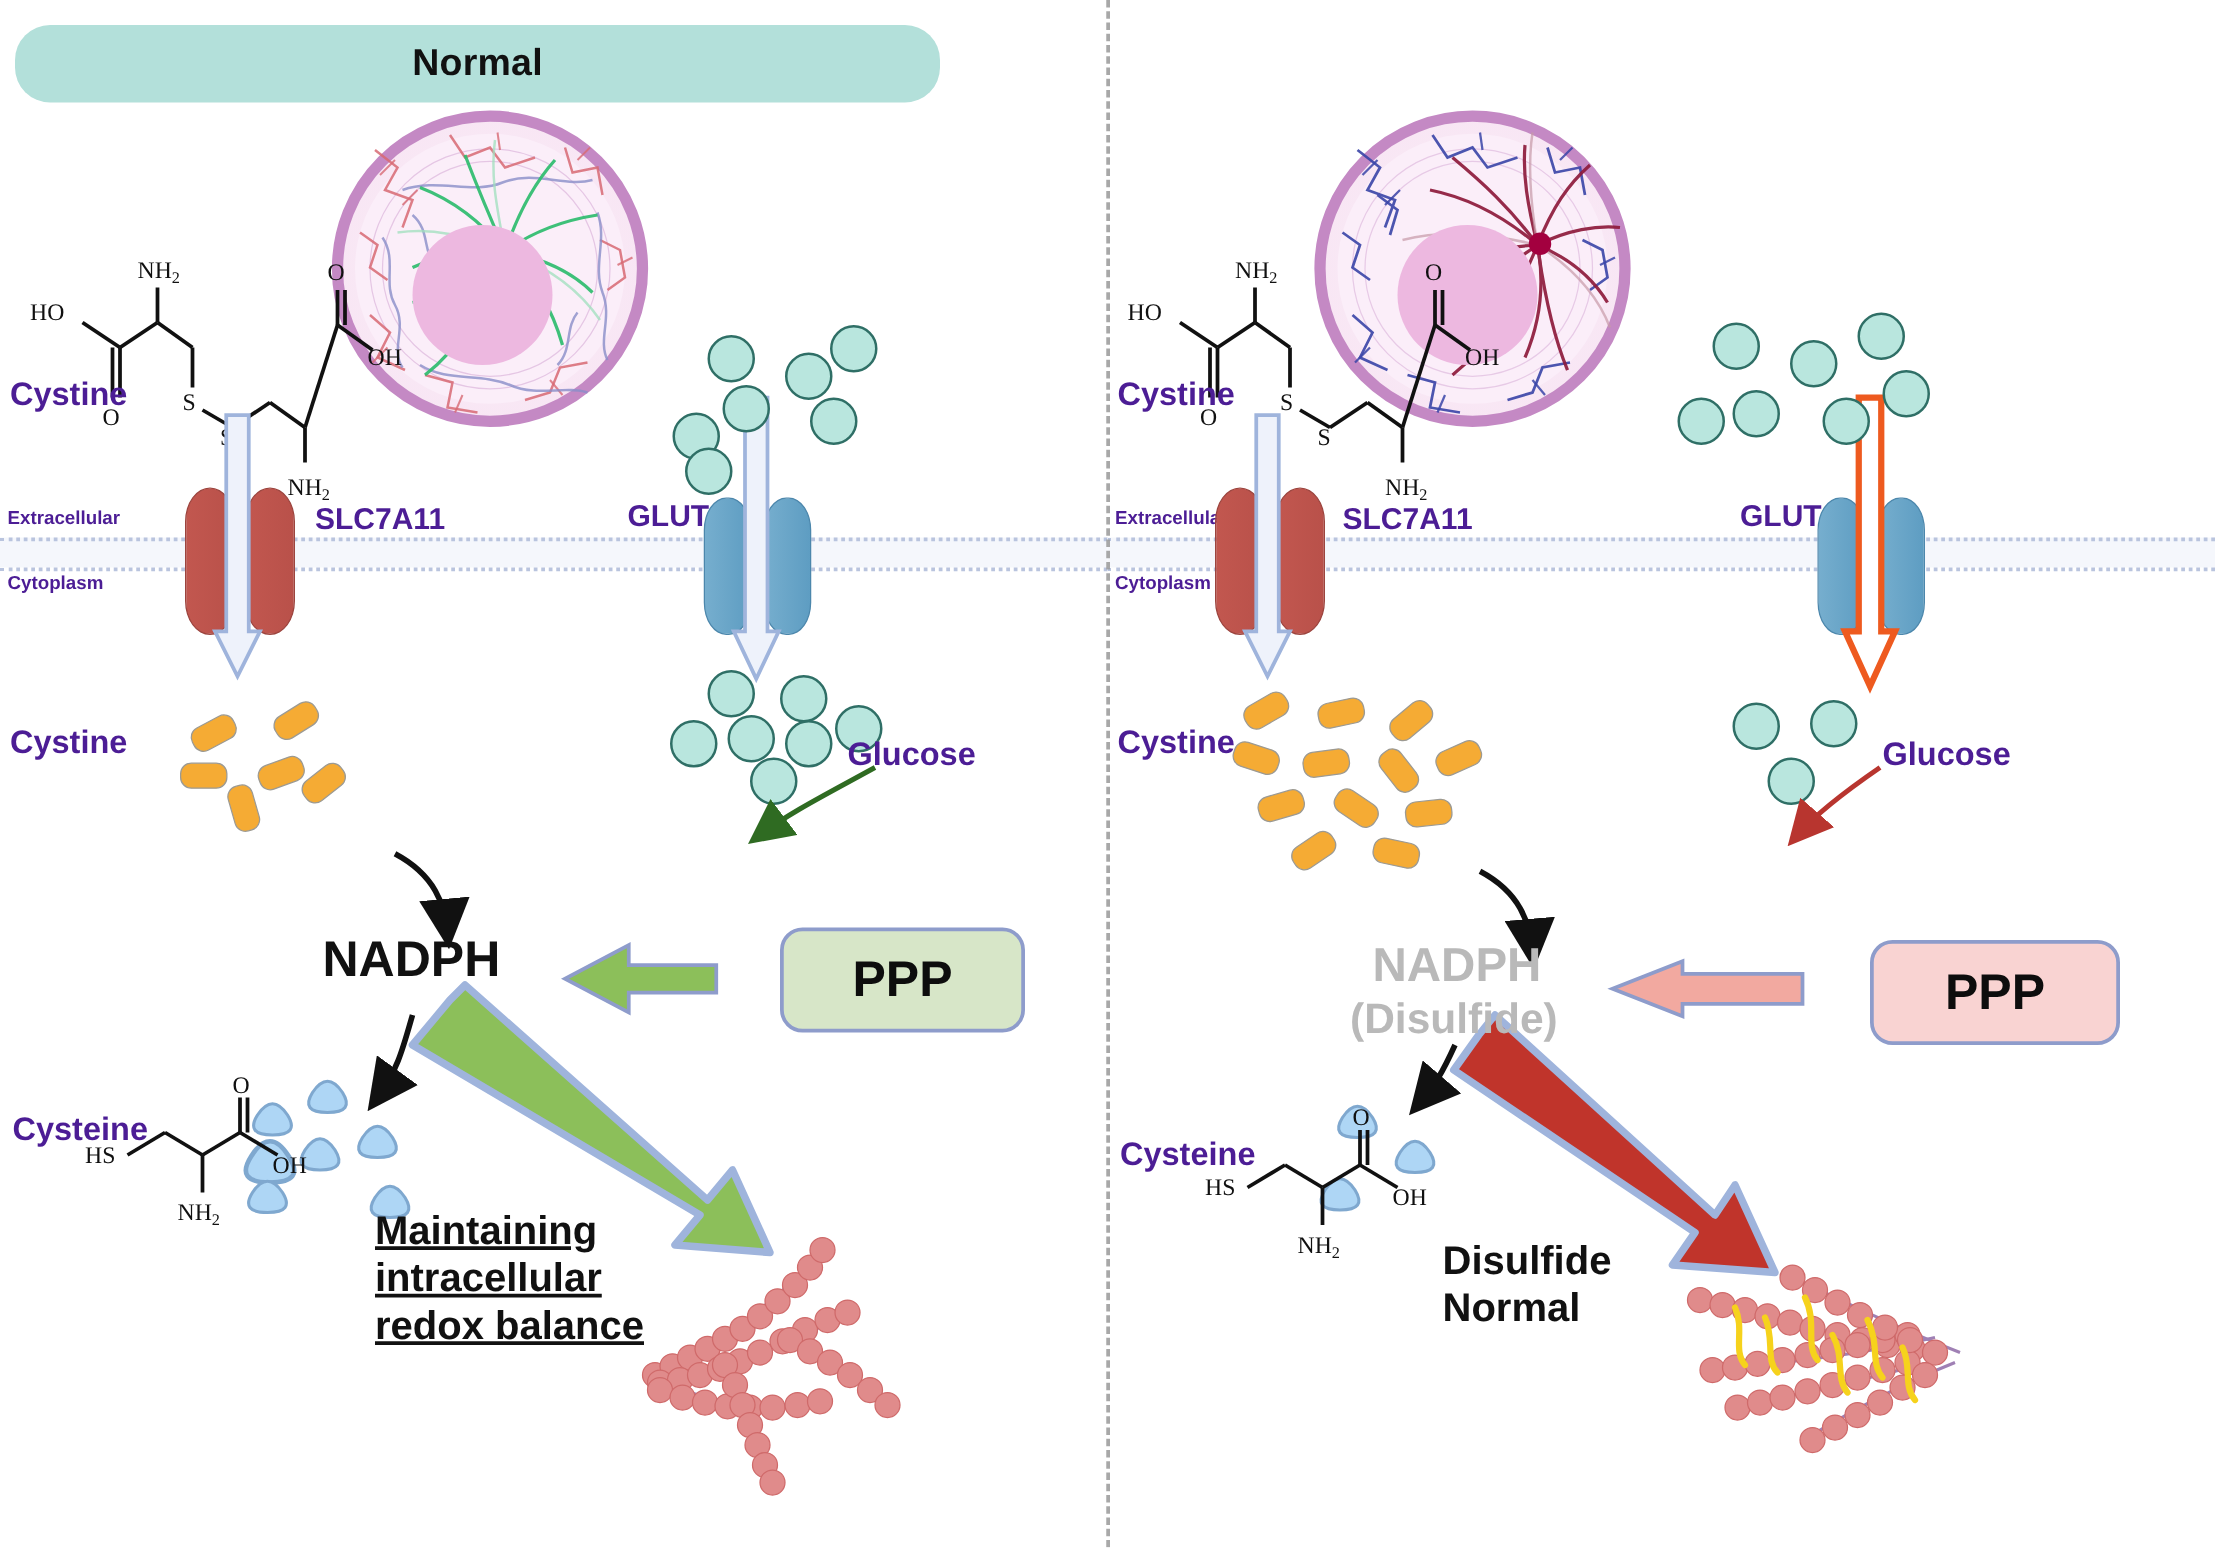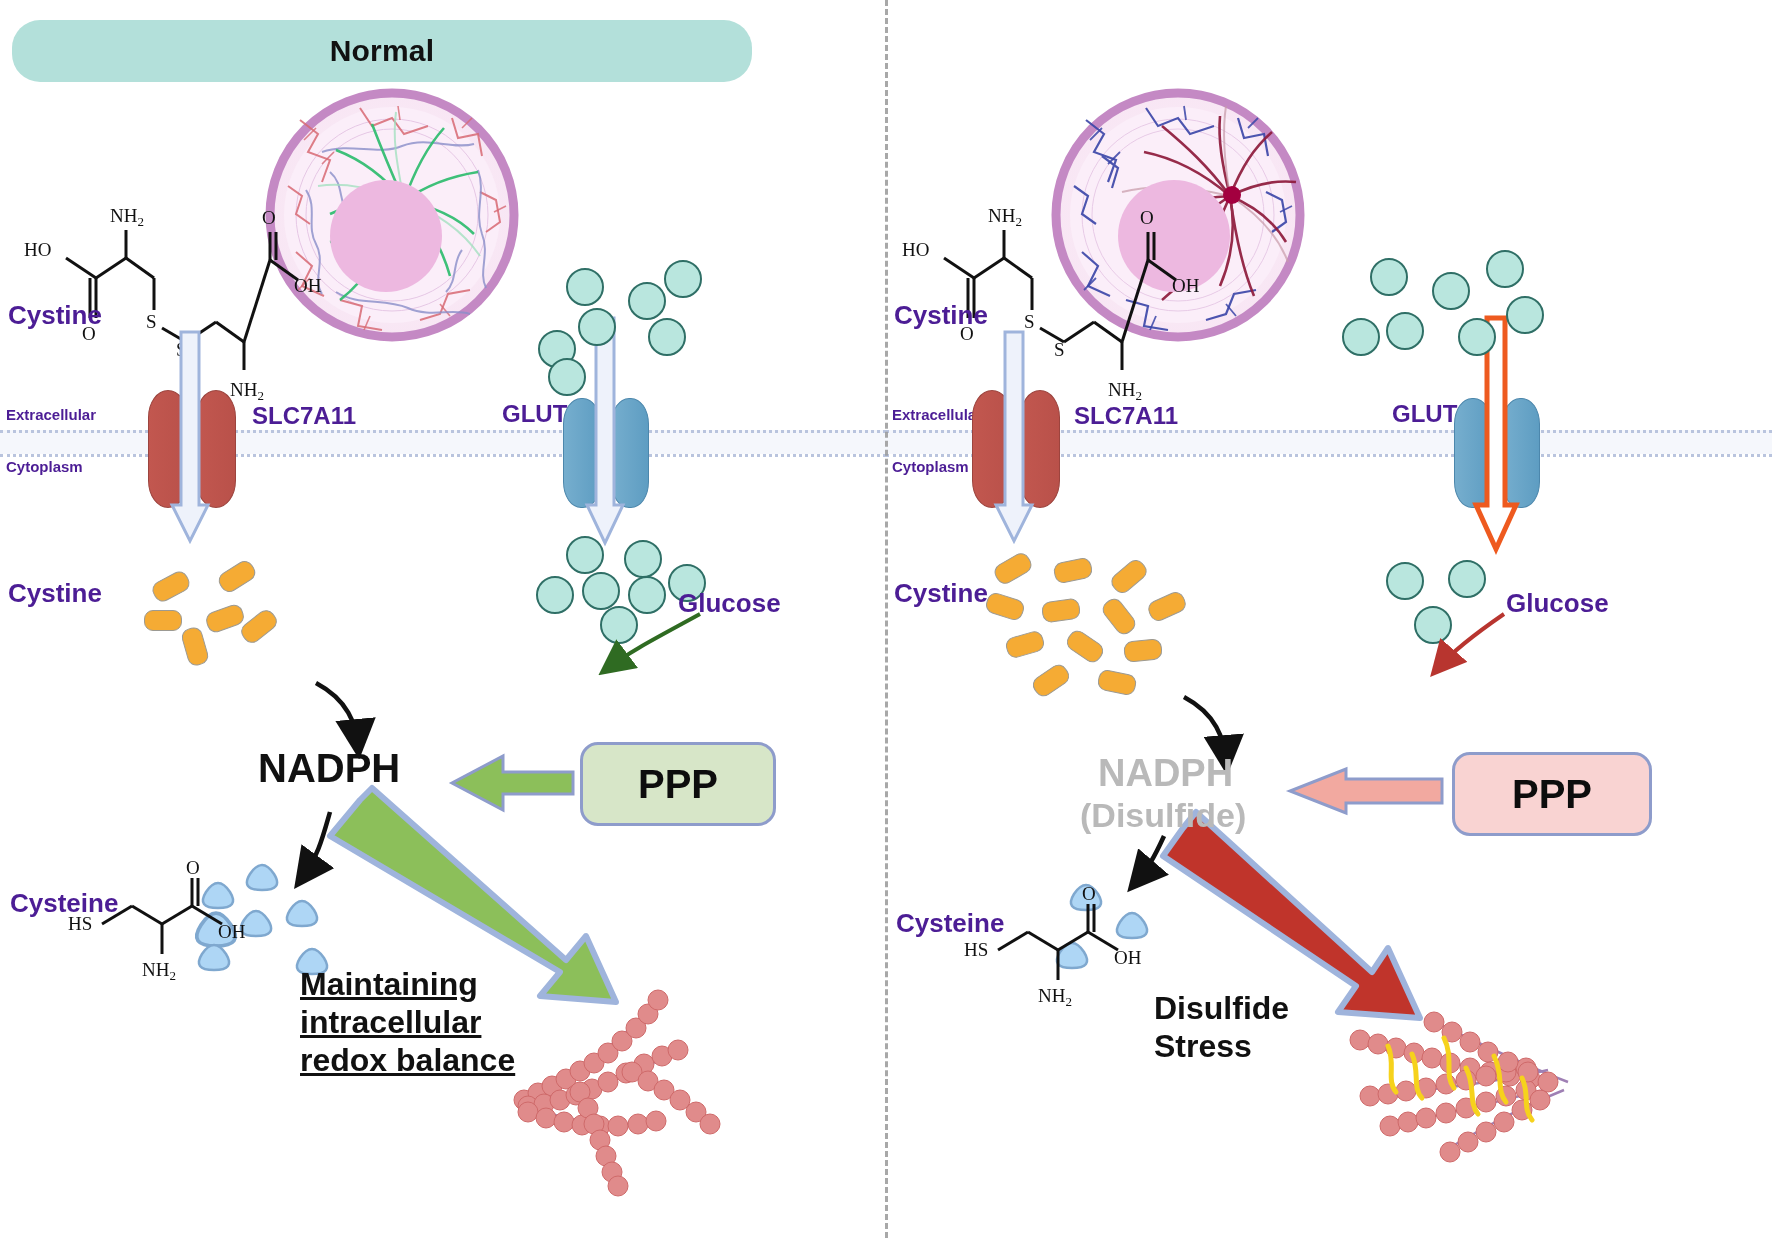--- a/index.html
+++ b/index.html
@@ -31,21 +31,21 @@
   .slc .lobe{background:linear-gradient(90deg,#c2574f,#b9514a);border:1.5px solid #9c443e;}
   .glut .lobe{background:linear-gradient(90deg,#76aece,#5e9dc2);border:1.5px solid #4c87ac;}
 
   
   .pill{position:absolute;background:#f5ab34;border:1.6px solid #9c9a93;border-radius:9px;}
   .circ{position:absolute;background:#b9e6de;border:2px solid #2f6f66;border-radius:50%;}
 
   .nadph{position:absolute;font-weight:bold;color:#111;}
   .nadph.dep{color:#b9b9b9;}
 
-  .pppbox{position:absolute;border-radius:18px;display:flex;align-items:center;justify-content:center;}
+  .pppbox{position:absolute;border-radius:18px;display:flex;align-items:center;justify-content:center;margin-left:44px;}
   .pppbox span{font-size:40px;font-weight:bold;color:#0d0d0d;}
   .pppbox.green{background:#d7e6c8;border:3px solid #8e9ccb;}
   .pppbox.pink{background:#f9d3d2;border:3px solid #8e9ccb;}
 
   .btxt{position:absolute;font-weight:bold;color:#111;line-height:1.18;}
 
   svg{position:absolute;left:0;top:0;overflow:visible;}
 </style>
 </head>
 <body>
@@ -523,21 +523,21 @@
       </g>
       <g font-family="Liberation Serif, serif" font-size="19" fill="#111">
         <text x="18" y="68">HS</text>
         <text x="136" y="12">O</text>
         <text x="168" y="76">OH</text>
         <text x="92" y="114">NH<tspan font-size="13" dy="4">2</tspan></text>
       </g>
     </svg>
 
     <div class="btxt" style="left: 268px; top: 990px; font-size: 32px; white-space: pre-line;">Disulfide
-Stress</div>
+Normal</div>
 
     <svg width="420" height="300" style="left:440px;top:930px;">
       <g stroke="#8f6aa8" stroke-width="2.5" fill="none" opacity=".85">
         <path d="M30 110 C90 126 150 140 214 148"></path>
         <path d="M40 166 C104 160 162 154 222 140"></path>
         <path d="M60 196 C116 186 170 172 226 158"></path>
         <path d="M120 220 C160 196 198 176 238 160"></path>
         <path d="M104 90 C150 112 196 134 242 152"></path>
       </g>
       <g fill="#e08b8b" stroke="#cf6a6a" stroke-width="1">

